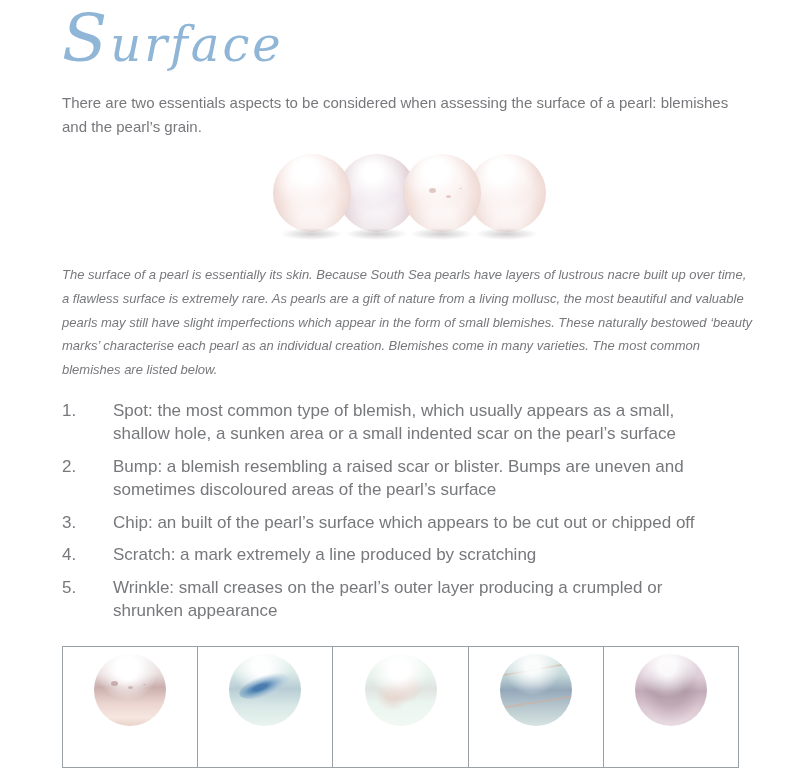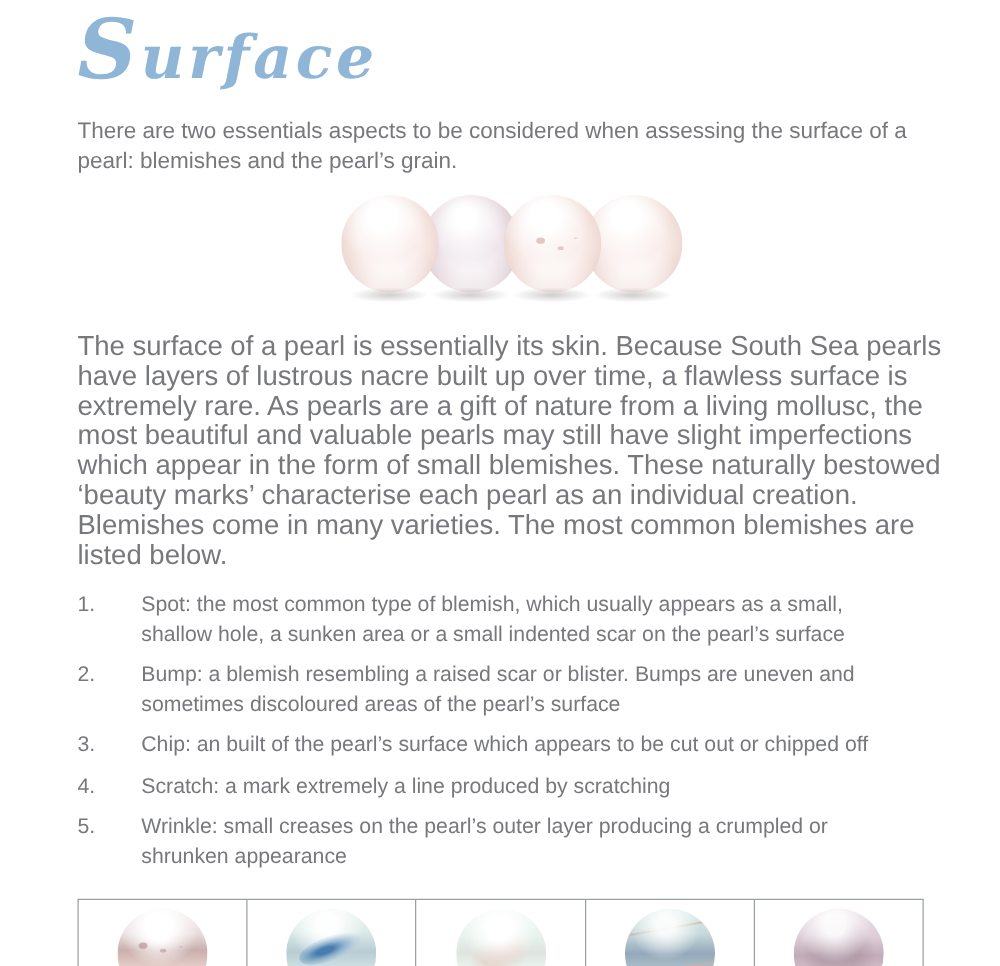--- a/index.html
+++ b/index.html
@@ -12,44 +12,45 @@
     background:#ffffff;
     font-family:"Liberation Sans", sans-serif;
     color:#77787c;
     overflow:hidden;
   }
   
   .title{
     margin:2px 0 0 0;
     font-family:"DejaVu Serif", serif;
     font-style:italic;
-    font-weight:700;
+    font-weight:400;
     font-size:48px;
     line-height:62px;
     color:#8fb5d7;
     letter-spacing:3px;
   }
   .title::first-letter{ font-size:66px; }
   
   .intro{
     margin:16px 0 0 0;
-    font-size:18px;
+    font-size:15px;
     line-height:23.5px;
   }
   .section-heading{
     margin:20px 0 0 0;
     font-size:19px;
     font-weight:bold;
     letter-spacing:0.5px;
     color:#56585c;
   }
   .section-body{
     margin:19px 0 0 0;
-    font-size:22px;
+    font-size:13px;
     line-height:23.8px;
+    font-style:italic;
   }
   
   .blemish-list{ margin:17px 0 0 0; }
   .blemish-item{
     display:flex;
     font-size:17px;
     line-height:23.5px;
     margin-top:9px;
   }
   .blemish-item:first-child{ margin-top:0; }

